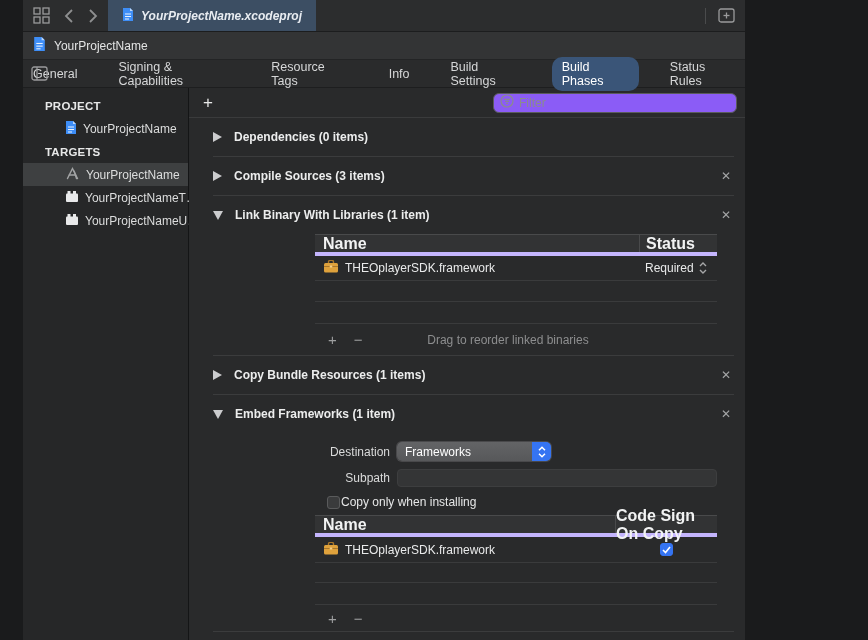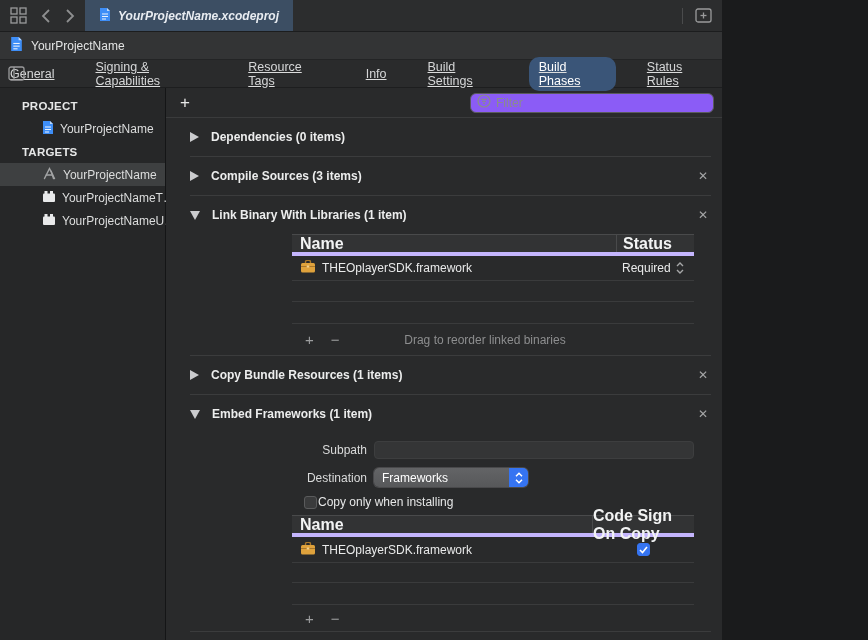--- a/index.html
+++ b/index.html
@@ -1,19 +1,19 @@
 <!DOCTYPE html>
 <html><head>
 <meta charset="utf-8">
 <style>
   * { margin:0; padding:0; box-sizing:border-box; }
   html,body { background:#1a1b1c; }
   body { font-family:"Liberation Sans","DejaVu Sans",sans-serif; }
   .window { width:722px; height:640px; position:relative; overflow:hidden;
-            background:#292a2b; color:#dcdddd; font-size:12px; }
+            background:#292a2b; color:#dcdddd; font-size:12px;margin-left:23px; }
 
   
   .titlebar { height:32px; background:#2c2d2e; border-bottom:1px solid #1c1d1e;
               position:relative; display:flex; align-items:center; }
   .tb-icons { display:flex; align-items:center; gap:14px; padding-left:10px; }
   .tb-icon { display:flex; align-items:center; }
   .doc-tab { position:absolute; left:85px; top:0; height:31px; width:208px;
              background:#3c4e63; display:flex; align-items:center; justify-content:center;
              gap:7px; color:#e8ecf1; font-style:italic; font-weight:bold; font-size:12px; }
   .tb-right { position:absolute; right:10px; top:0; height:31px; display:flex;
@@ -22,21 +22,21 @@
 
   
   .crumbbar { height:28px; background:#333435; border-bottom:1px solid #232425;
               display:flex; align-items:center; gap:8px; padding-left:10px;
               color:#e3e4e4; font-size:12px; }
 
   
   .tabstrip { height:28px; background:#2a2b2c; border-bottom:1px solid #1d1e1f;
               position:relative; display:flex; align-items:center; justify-content:center; }
   .toggle-wrap { position:absolute; left:8px; display:flex; align-items:center; }
-  .tabs { display:flex; align-items:center; gap:21px;text-decoration:underline; }
+  .tabs { display:flex; align-items:center; gap:21px; }
   .tab { color:#d6d7d8; font-size:12.5px; padding:3px 10px; border-radius:10px; cursor:default; }
   .tab.active { background:#3a5578; color:#ffffff; }
 
   
   .main { display:flex; height:552px; }
   .sidebar { width:166px; background:#262728; border-right:1px solid #141516;
              padding-top:6px; flex:none; }
   .side-header { padding:6px 10px 5px 22px; font-weight:bold; font-size:11.5px;
                  color:#e7e8e8; letter-spacing:.2px; }
   .side-item { height:23px; display:flex; align-items:center; gap:6px;
@@ -323,36 +323,36 @@
         <span class="sec-close">✕</span>
       </div>
       <div class="divider"></div>
 
       <div class="section-row">
         <span class="tri-d"></span>
         <span class="sec-title">Embed Frameworks (1 item)</span>
         <span class="sec-close">✕</span>
       </div>
 
-      <div class="form-row" style="margin-top:8px;">
-        <span class="form-label">Subpath</span>
-        <input class="text-field" value="" style="">
-      </div>
-
       <div class="form-row" style="margin-top:9px;">
         <span class="form-label">Destination</span>
         <div class="popup">
           <span class="popup-label">Frameworks</span>
           <span class="popup-cap">
             <svg width="8" height="12" viewBox="0 0 8 12">
                 <polyline points="1,4.2 4,1.2 7,4.2" fill="none" stroke="#ffffff" stroke-width="1.5"></polyline>
                 <polyline points="1,7.8 4,10.8 7,7.8" fill="none" stroke="#ffffff" stroke-width="1.5"></polyline>
               </svg>
           </span>
         </div>
+      </div>
+
+      <div class="form-row" style="margin-top:8px;">
+        <span class="form-label">Subpath</span>
+        <input class="text-field" value="" style="">
       </div>
 
       <div class="check-row" style="margin-top:8px;">
         <span class="checkbox"></span>
         <span>Copy only when installing</span>
       </div>
 
       <div class="ptable" style="margin-top:6px;">
         <div class="tbl-header">
           <span class="col-name">Name</span>

